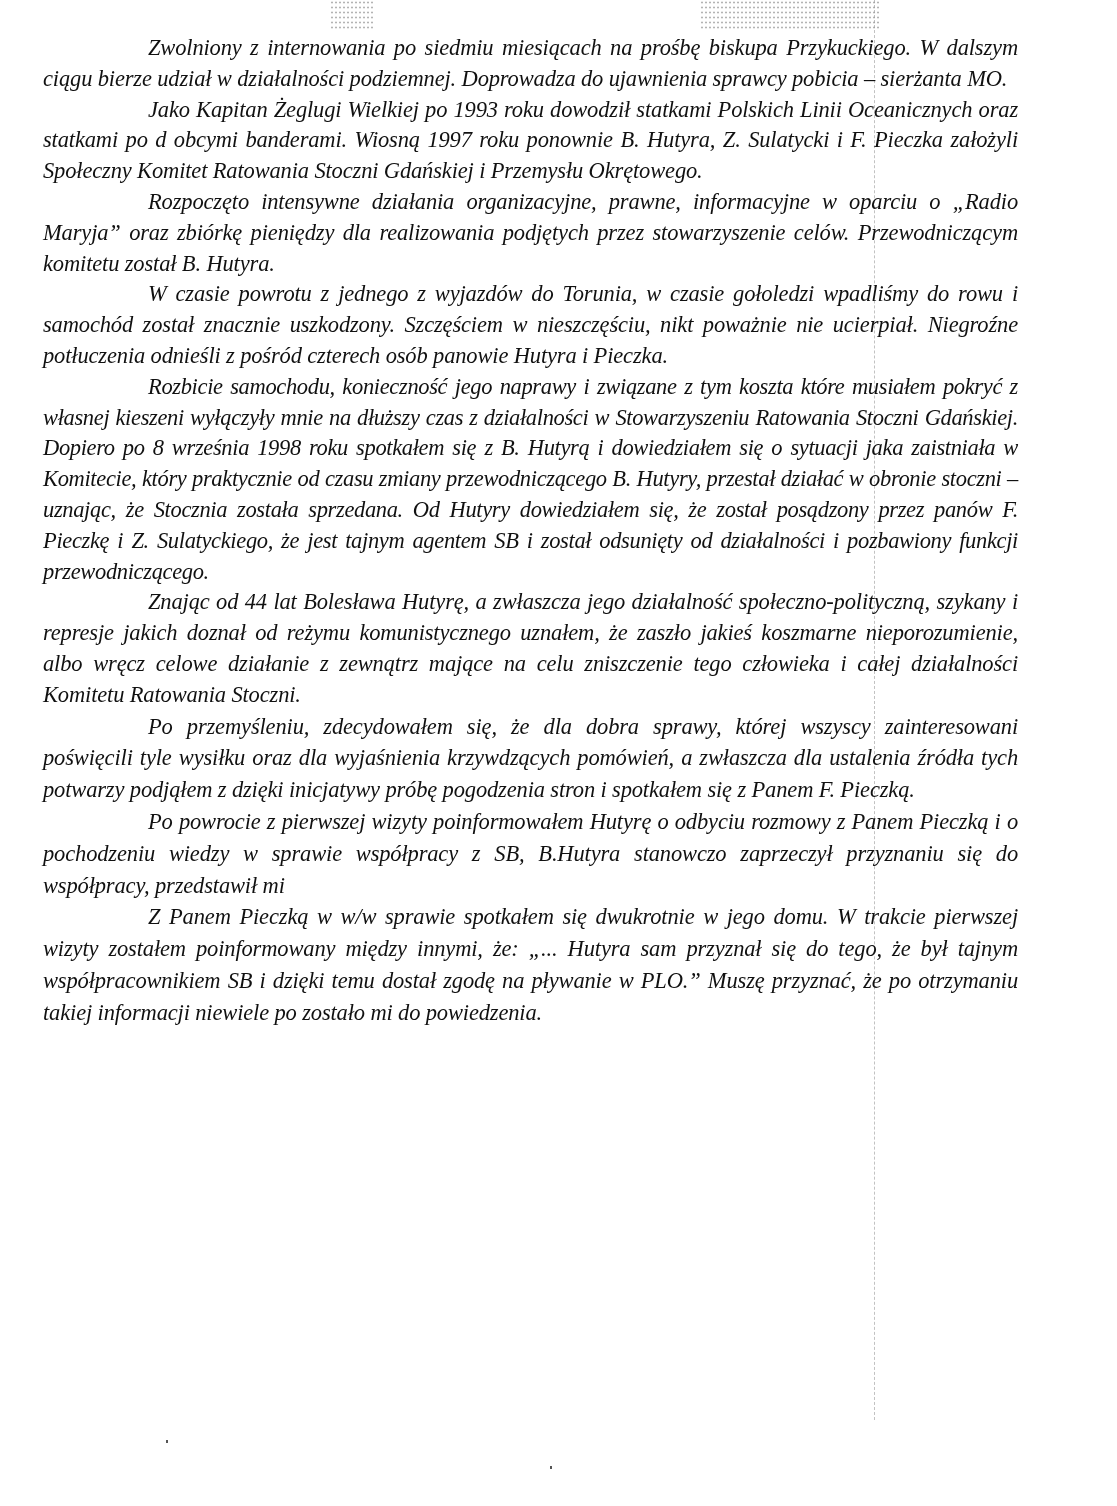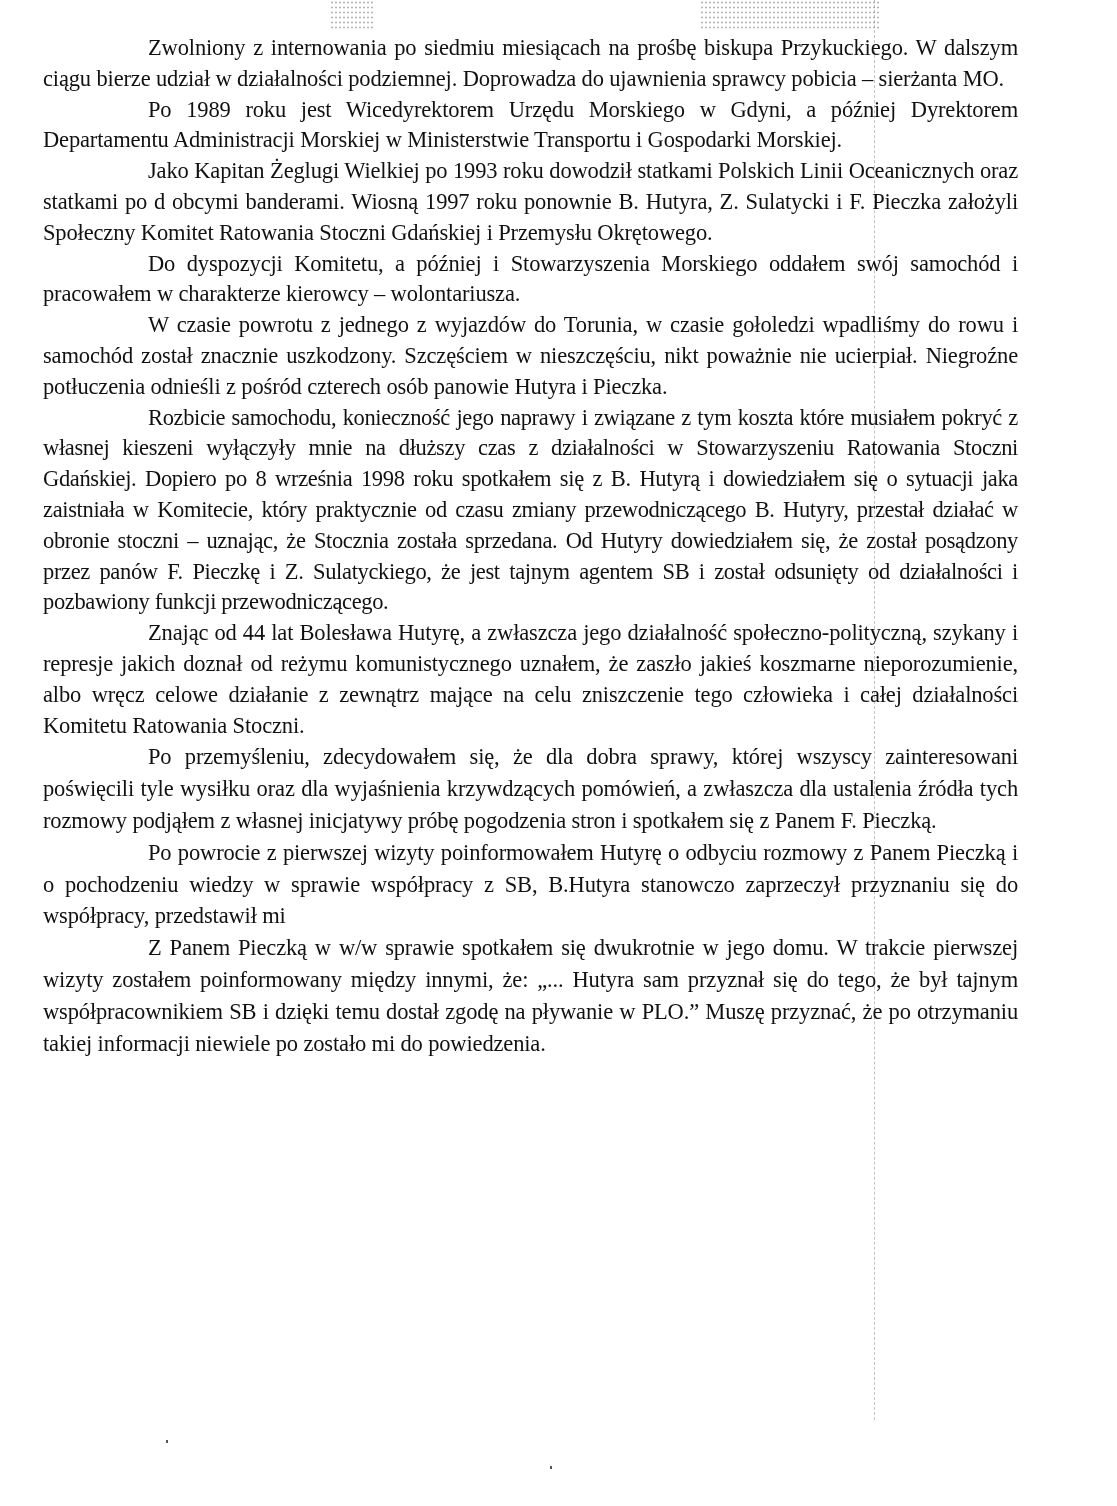--- a/index.html
+++ b/index.html
@@ -15,20 +15,21 @@
     font-family: "Liberation Serif", "DejaVu Serif", serif;
     color: #111111;
   }
   .page {
     position: absolute;
     left: 0;
     top: 0;
     width: 1117px;
     height: 1506px;
     background: #ffffff;
+    font-style: italic;
   }
   .scan-noise {
     position: absolute;
     background-image: radial-gradient(#777 0.8px, transparent 1px);
     background-size: 4px 5px;
     opacity: 0.55;
   }
   .noise-left { left: 330px; top: 0; width: 45px; height: 30px; }
   .noise-right { left: 700px; top: 0; width: 180px; height: 30px; }
   .margin-line {
@@ -67,26 +68,25 @@
 </head>
 <body>
 
 <div class="page">
   <div class="scan-noise noise-left"></div>
   <div class="scan-noise noise-right"></div>
   <div class="margin-line"></div>
 
   <div class="text-block">
     <p class="para">Zwolniony z internowania po siedmiu miesiącach na prośbę biskupa Przykuckiego. W dalszym ciągu bierze udział w działalności podziemnej. Doprowadza do ujawnienia sprawcy pobicia – sierżanta MO.</p>
-    <p class="para">Po 1989 roku jest Wicedyrektorem Urzędu Morskiego w Gdyni, a później Dyrektorem Departamentu Administracji Morskiej w Ministerstwie Transportu i Gospodarki Morskiej.</p>
     <p class="para">Jako Kapitan Żeglugi Wielkiej po 1993 roku dowodził statkami Polskich Linii Oceanicznych oraz statkami po d obcymi banderami. Wiosną 1997 roku ponownie B. Hutyra, Z. Sulatycki i F. Pieczka założyli Społeczny Komitet Ratowania Stoczni Gdańskiej i Przemysłu Okrętowego.</p>
-    <p class="para">Do dyspozycji Komitetu, a później i Stowarzyszenia Morskiego oddałem swój samochód i pracowałem w charakterze kierowcy – wolontariusza.</p>
+    <p class="para">Rozpoczęto intensywne działania organizacyjne, prawne, informacyjne w oparciu o „Radio Maryja” oraz zbiórkę pieniędzy dla realizowania podjętych przez stowarzyszenie celów. Przewodniczącym komitetu został B. Hutyra.</p>
     <p class="para">W czasie powrotu z jednego z wyjazdów do Torunia, w czasie gołoledzi wpadliśmy do rowu i samochód został znacznie uszkodzony. Szczęściem w nieszczęściu, nikt poważnie nie ucierpiał. Niegroźne potłuczenia odnieśli z pośród czterech osób panowie Hutyra i Pieczka.</p>
     <p class="para compact">Rozbicie samochodu, konieczność jego naprawy i związane z tym koszta które musiałem pokryć z własnej kieszeni wyłączyły mnie na dłuższy czas z działalności w Stowarzyszeniu Ratowania Stoczni Gdańskiej. Dopiero po 8 września 1998 roku spotkałem się z B. Hutyrą i dowiedziałem się o sytuacji jaka zaistniała w Komitecie, który praktycznie od czasu zmiany przewodniczącego B. Hutyry, przestał działać w obronie stoczni – uznając, że Stocznia została sprzedana. Od Hutyry dowiedziałem się, że został posądzony przez panów F. Pieczkę i Z. Sulatyckiego, że jest tajnym agentem SB i został odsunięty od działalności i pozbawiony funkcji przewodniczącego.</p>
     <p class="para">Znając od 44 lat Bolesława Hutyrę, a zwłaszcza jego działalność społeczno-polityczną, szykany i represje jakich doznał od reżymu komunistycznego uznałem, że zaszło jakieś koszmarne nieporozumienie, albo wręcz celowe działanie z zewnątrz mające na celu zniszczenie tego człowieka i całej działalności Komitetu Ratowania Stoczni.</p>
-    <p class="para late">Po przemyśleniu, zdecydowałem się, że dla dobra sprawy, której wszyscy zainteresowani poświęcili tyle wysiłku oraz dla wyjaśnienia krzywdzących pomówień, a zwłaszcza dla ustalenia źródła tych rozmowy podjąłem z własnej inicjatywy próbę pogodzenia stron i spotkałem się z Panem F. Pieczką.</p>
+    <p class="para late">Po przemyśleniu, zdecydowałem się, że dla dobra sprawy, której wszyscy zainteresowani poświęcili tyle wysiłku oraz dla wyjaśnienia krzywdzących pomówień, a zwłaszcza dla ustalenia źródła tych potwarzy podjąłem z dzięki inicjatywy próbę pogodzenia stron i spotkałem się z Panem F. Pieczką.</p>
     <p class="para late">Po powrocie z pierwszej wizyty poinformowałem Hutyrę o odbyciu rozmowy z Panem Pieczką i o pochodzeniu wiedzy w sprawie współpracy z SB, B.Hutyra stanowczo zaprzeczył przyznaniu się do współpracy, przedstawił mi</p>
     <p class="para late">Z Panem Pieczką w w/w sprawie spotkałem się dwukrotnie w jego domu. W trakcie pierwszej wizyty zostałem poinformowany między innymi, że: „... Hutyra sam przyznał się do tego, że był tajnym współpracownikiem SB i dzięki temu dostał zgodę na pływanie w PLO.” Muszę przyznać, że po otrzymaniu takiej informacji niewiele po zostało mi do powiedzenia.</p>
   </div>
 
   <div class="dot-mark" style="left:166px; top:1440px;"></div>
   <div class="dot-mark" style="left:550px; top:1466px;"></div>
 </div>
 
 </body></html>

